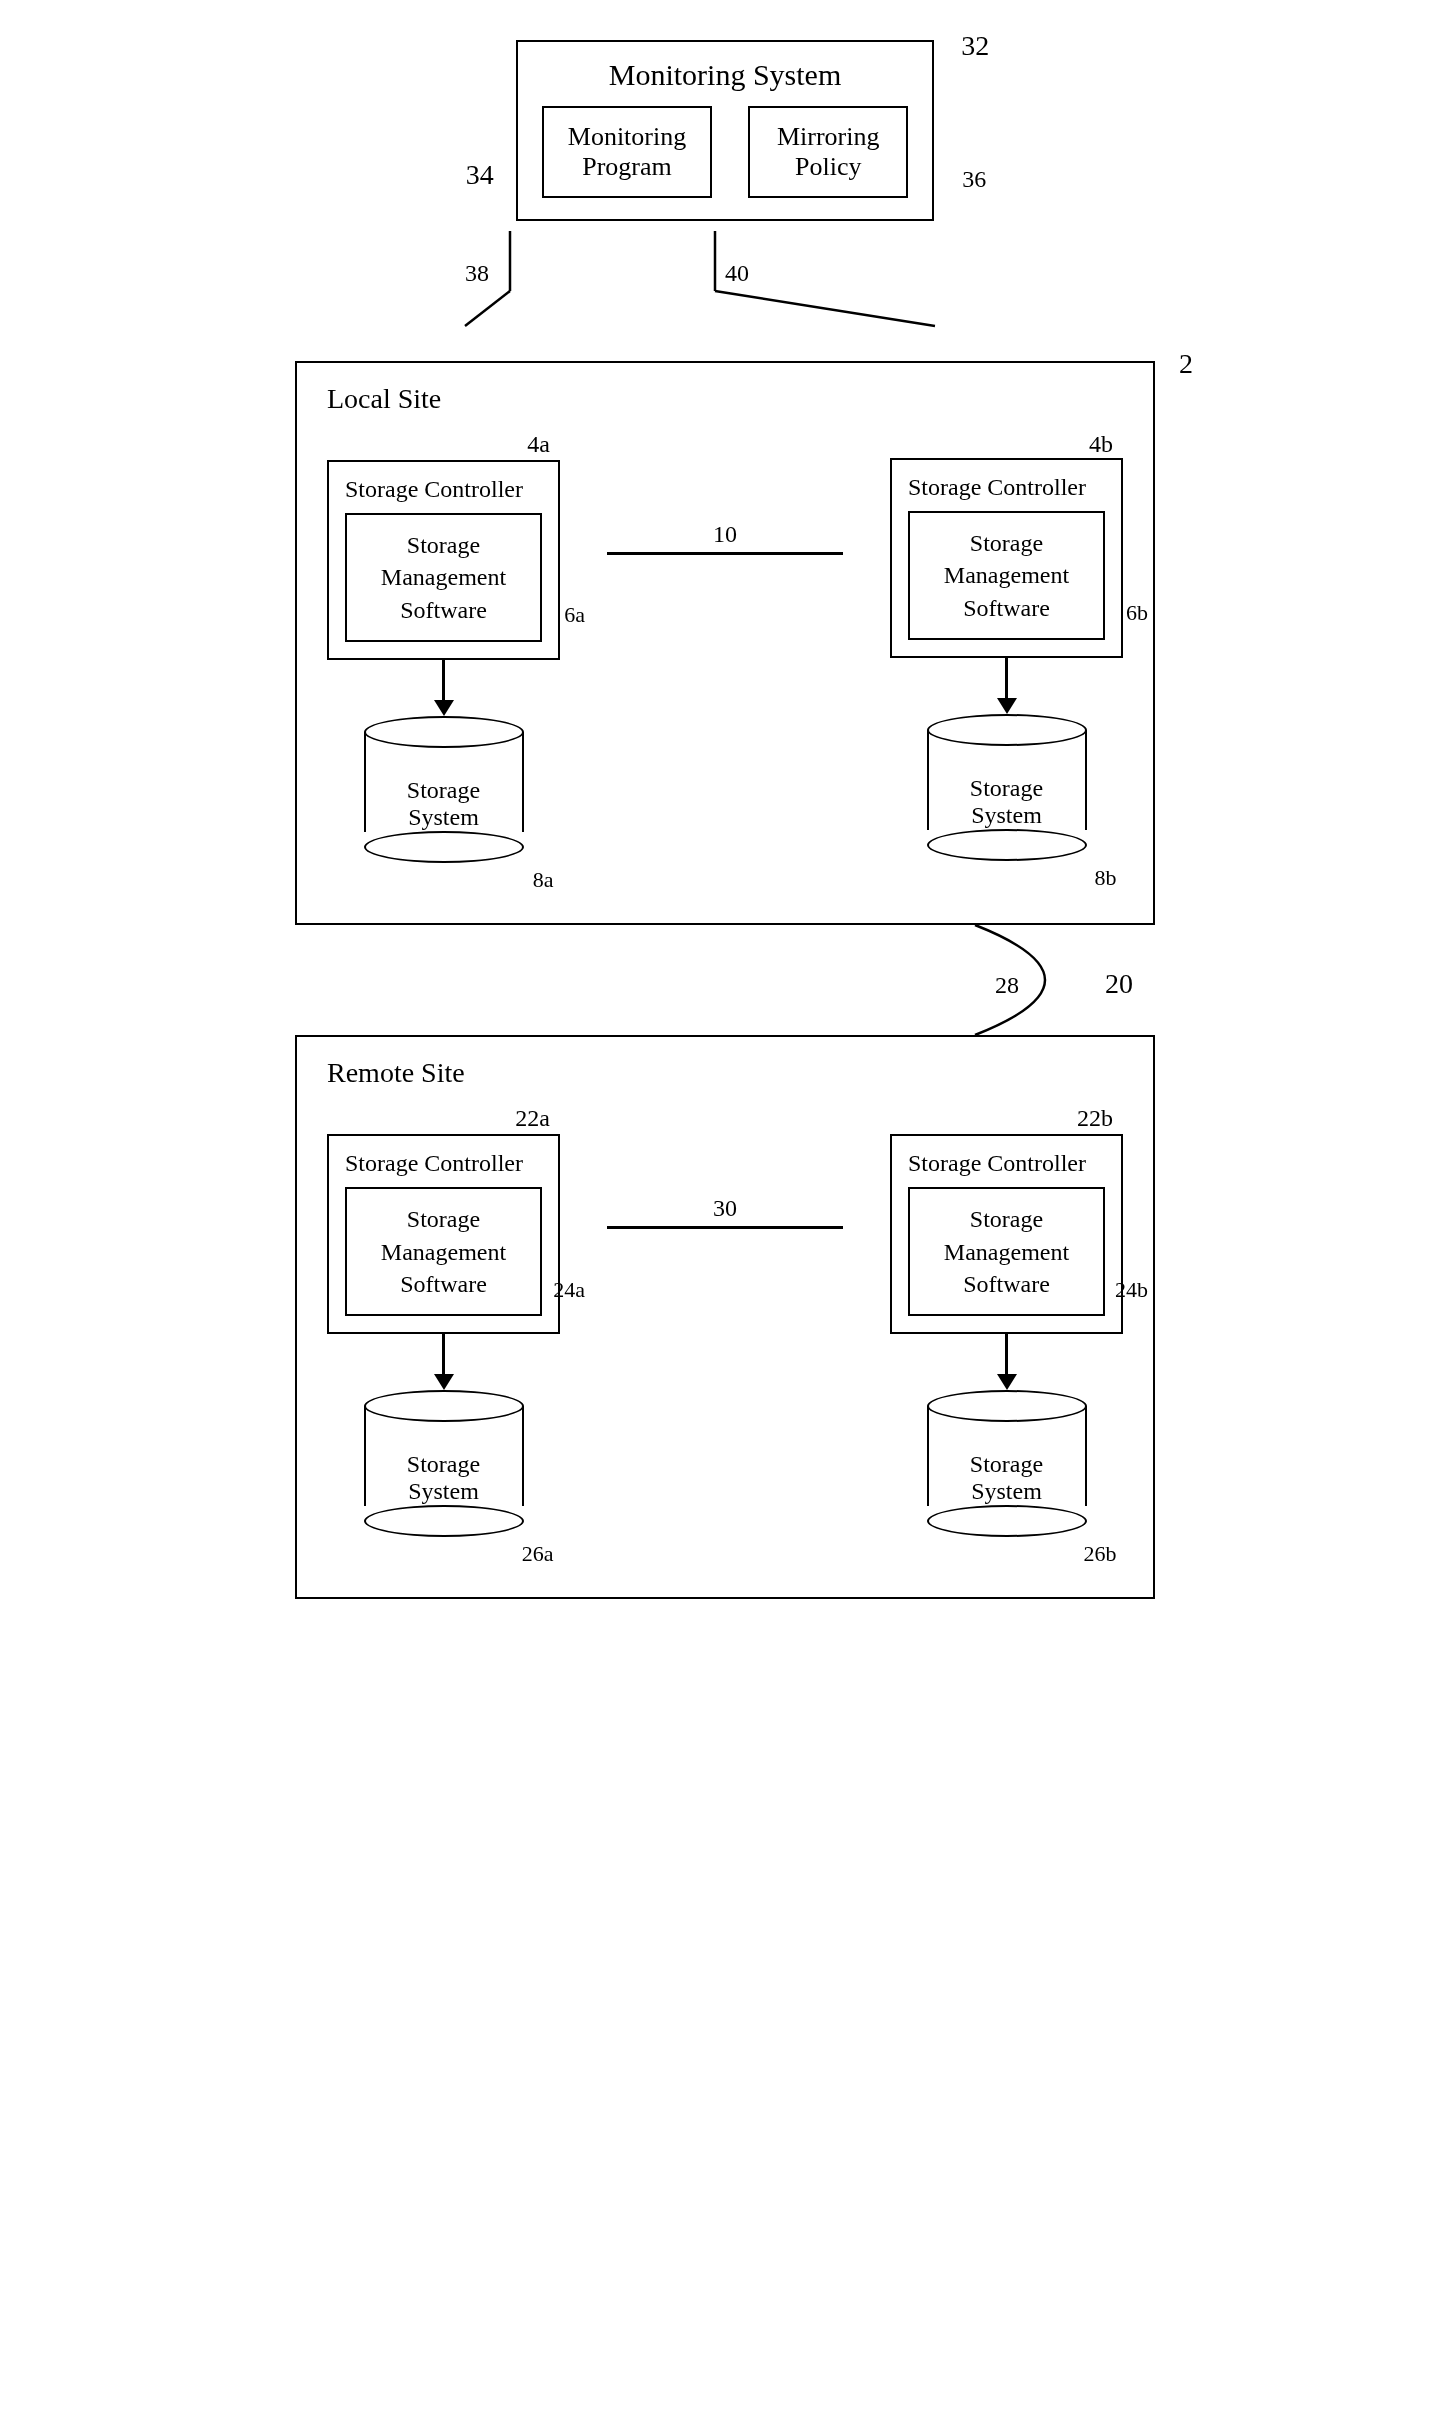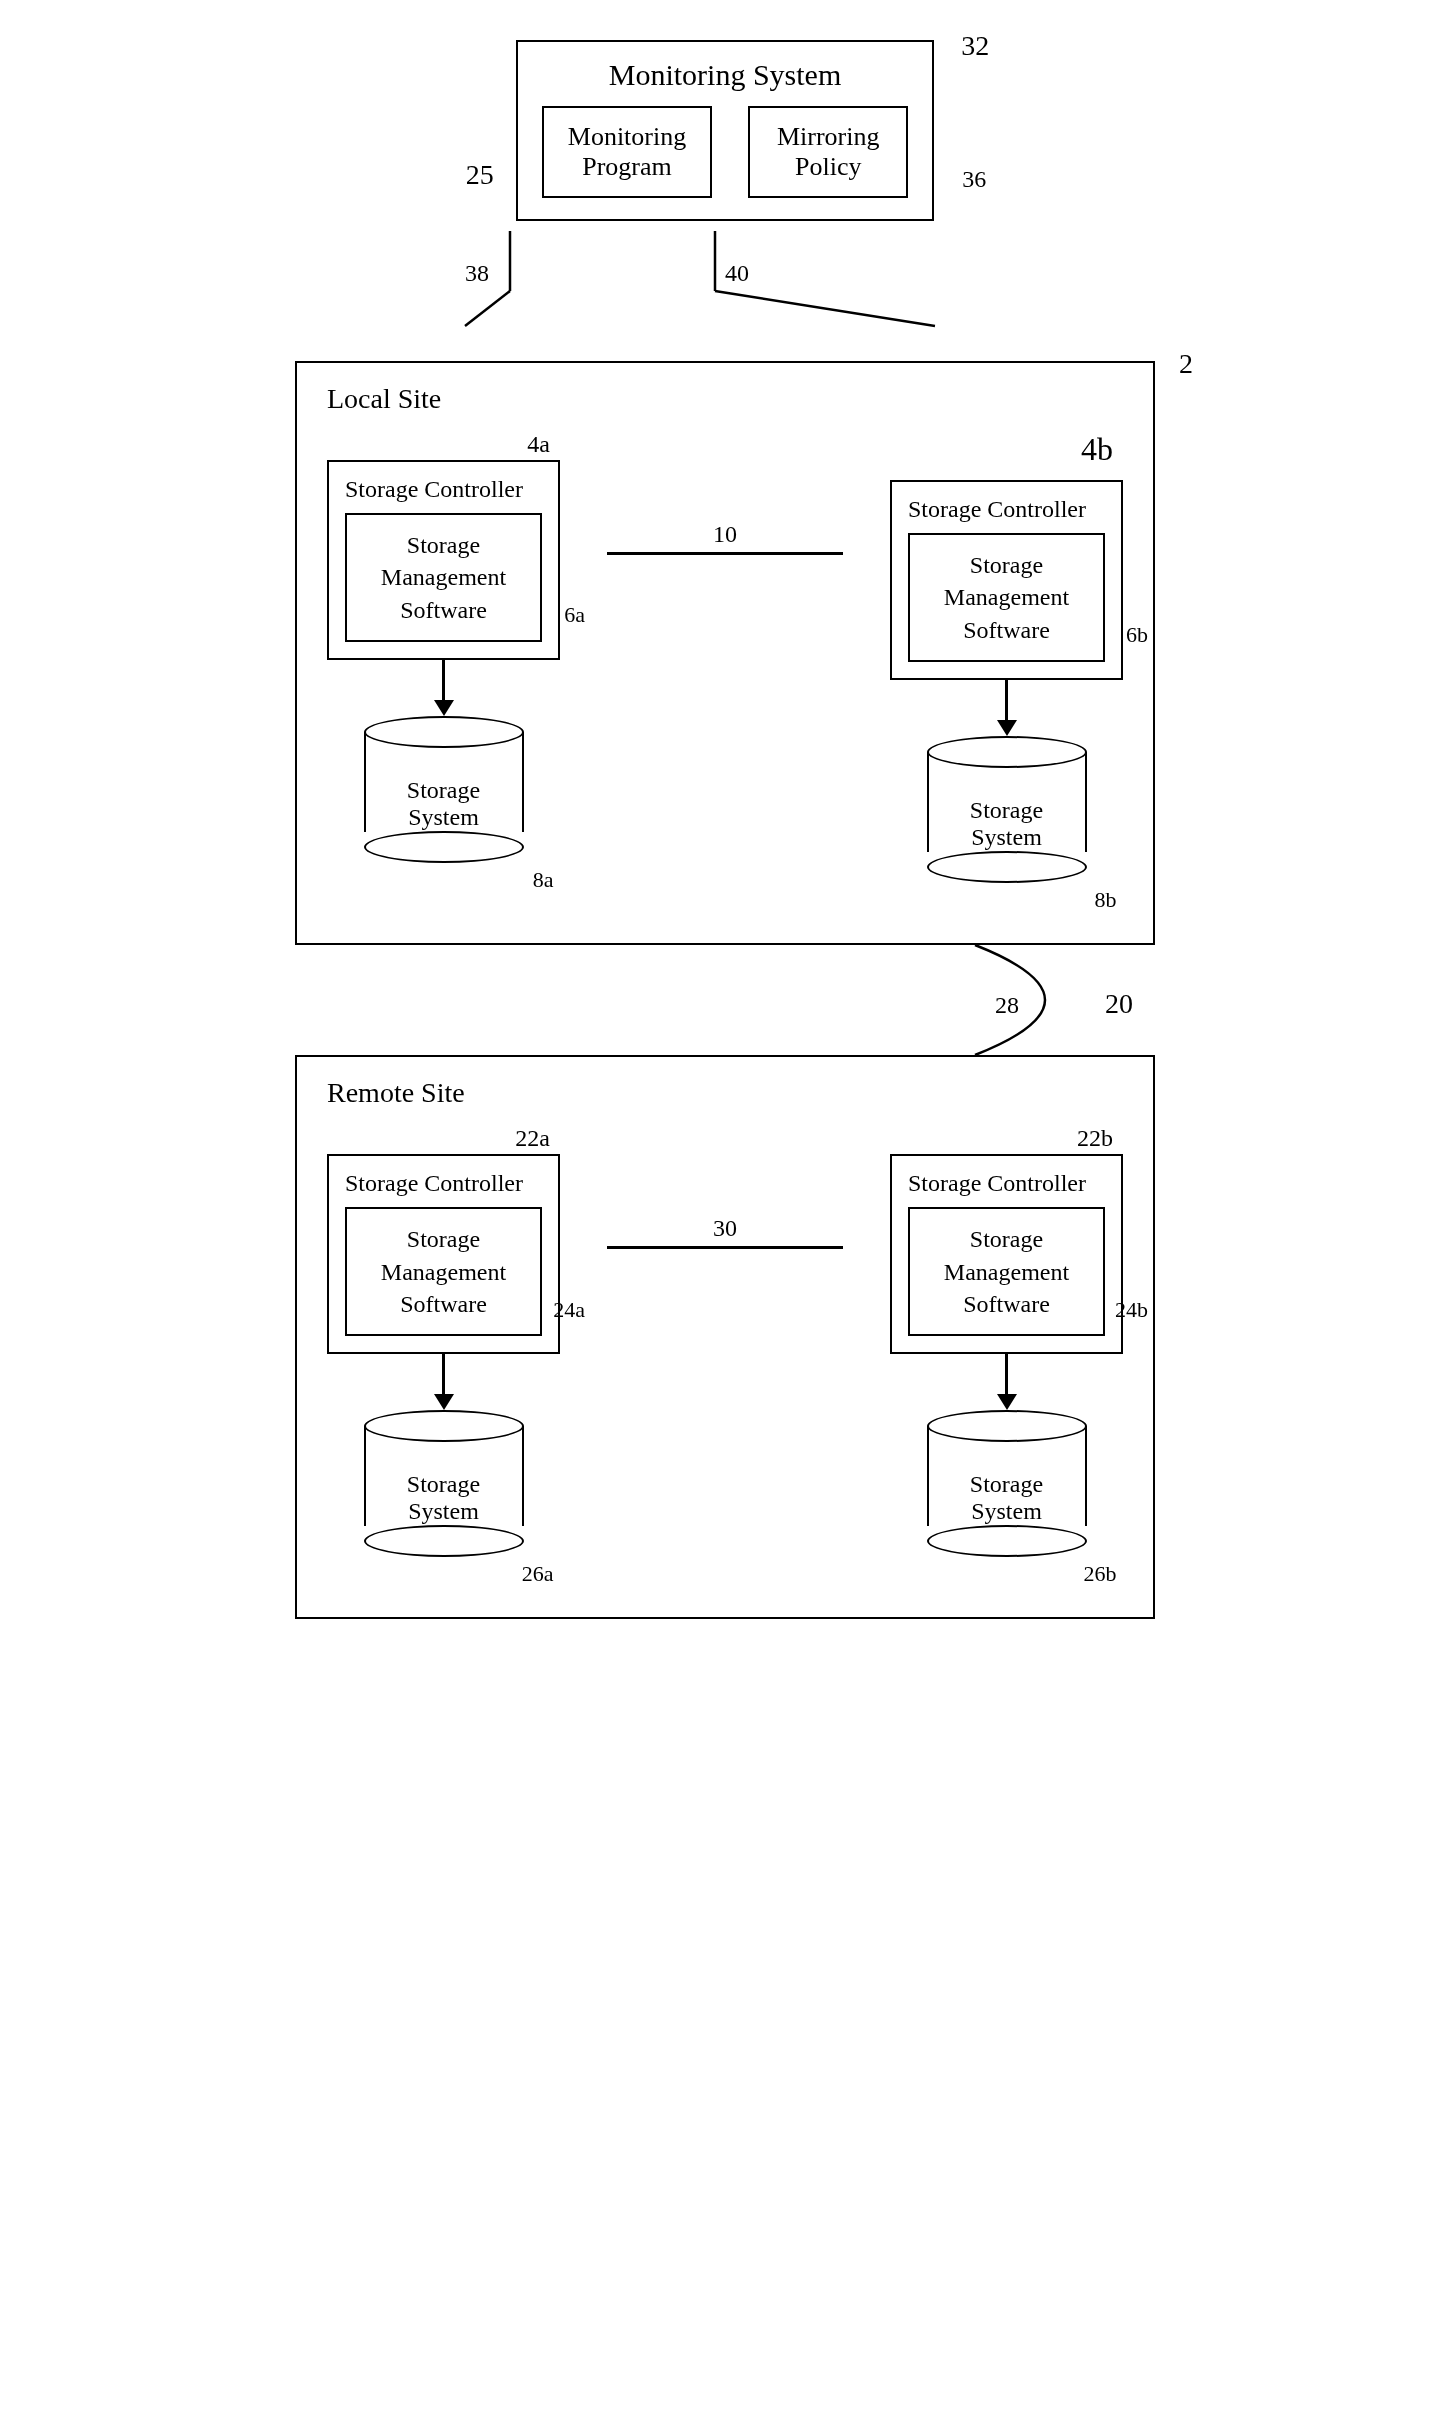--- a/index.html
+++ b/index.html
@@ -209,21 +209,21 @@
       align-self: flex-end;
       margin-right: -30px;
     }
   </style>
 </head>
 <body>
 
 <div class="diagram-container">
 
   <div class="monitoring-system-wrapper">
-    <span class="ref-label-34">25</span>
+    <span class="ref-label-34">34</span>
     <div class="monitoring-system-box">
       <div class="monitoring-system-title">Monitoring System</div>
       <div class="monitoring-inner-boxes">
         <div class="monitoring-inner-box">
           <span>Monitoring<br>Program</span>
         </div>
         <div class="monitoring-inner-box">
           <span>Mirroring<br>Policy</span>
         </div>
       </div>
@@ -276,21 +276,21 @@
           <span class="cylinder-ref">8a</span>
         </div>
       </div>
 
       <div style="position:absolute;top:90px;left:280px;right:280px;display:flex;flex-direction:column;align-items:center;z-index:5;text-align:center;">
         <span style="font-size:24px;margin-bottom:4px;">10</span>
         <div style="width:100%;height:2.5px;background:#000;"></div>
       </div>
 
       <div class="storage-controller-wrapper">
-        <div class="controller-ref" style="font-size:32px;align-self:flex-end;margin-right:10px;margin-bottom:12px;">4b</div>
+        <div class="controller-ref" style="font-size:24px;align-self:flex-end;margin-right:10px;margin-bottom:0;">4b</div>
         <div class="storage-controller-box" style="position:relative;">
           <div class="storage-controller-title">Storage Controller</div>
           <div class="sms-inner-box" style="position:relative;">
             <span>Storage<br>Management<br>Software</span>
             <span class="sms-ref">6b</span>
           </div>
         </div>
 
         <div class="arrow-down-wrapper">
           <div class="arrow-line"></div>

